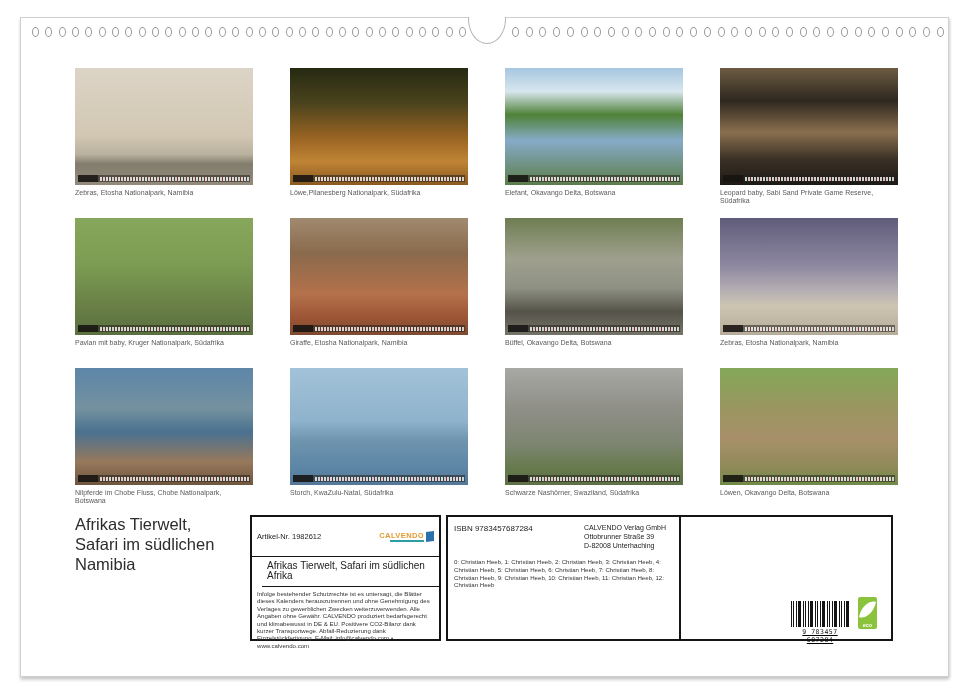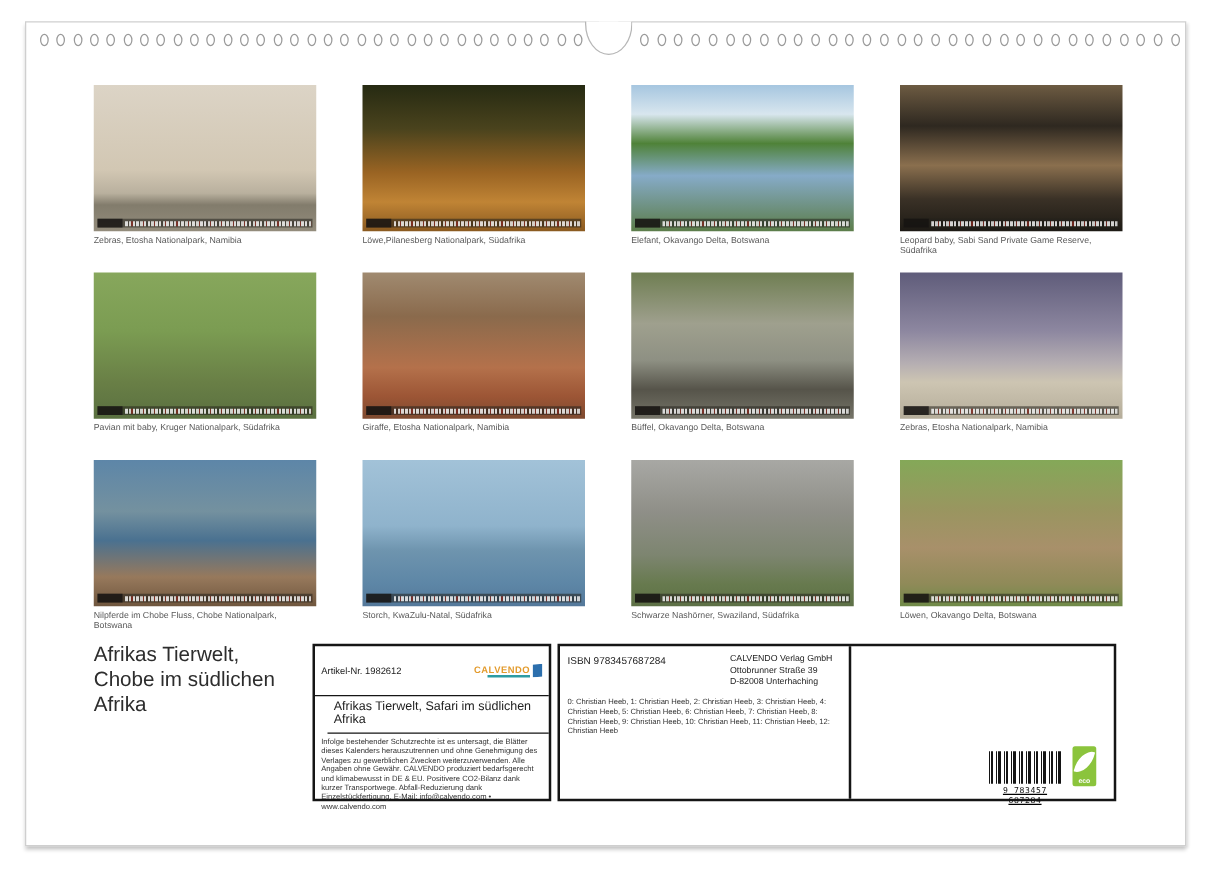--- a/index.html
+++ b/index.html
@@ -225,22 +225,22 @@
   </figure>
   <figure class="cell" style="left:720px; top:368px">
     <div class="photo" style="background: linear-gradient(rgb(132, 168, 88) 0%, rgb(154, 149, 96) 35%, rgb(168, 144, 106) 60%, rgb(143, 138, 88) 85%, rgb(111, 138, 72) 100%);">
         <div class="strip"></div>
       </div>
     <figcaption class="cap">Löwen, Okavango Delta, Botswana</figcaption>
   </figure>
 
   <div class="back-title">
     <div>Afrikas Tierwelt,</div>
-    <div>Chobe im südlichen</div>
-    <div>Afrika</div>
+    <div>Safari im südlichen</div>
+    <div>Namibia</div>
   </div>
 
   <div class="boxa">
     <div class="boxa-header">
       <span class="artikel">Artikel-Nr. 1982612</span>
       <span class="cal-logo">
         <span class="cal-logo-txt">
           <span class="cal-logo-name">CALVENDO</span>
           <span class="cal-logo-tag"></span>
         </span>

